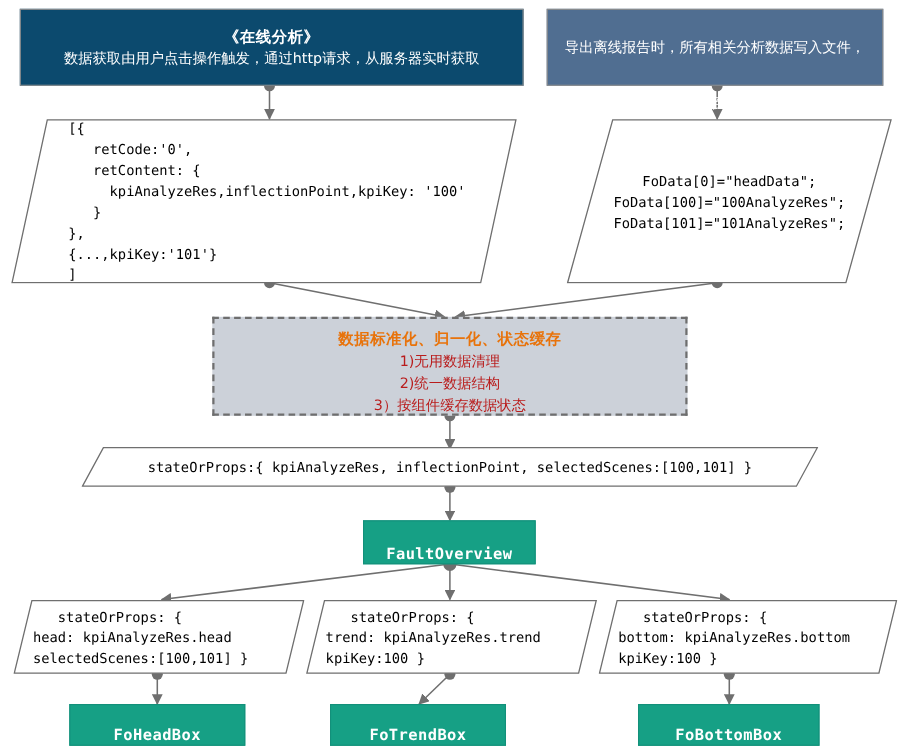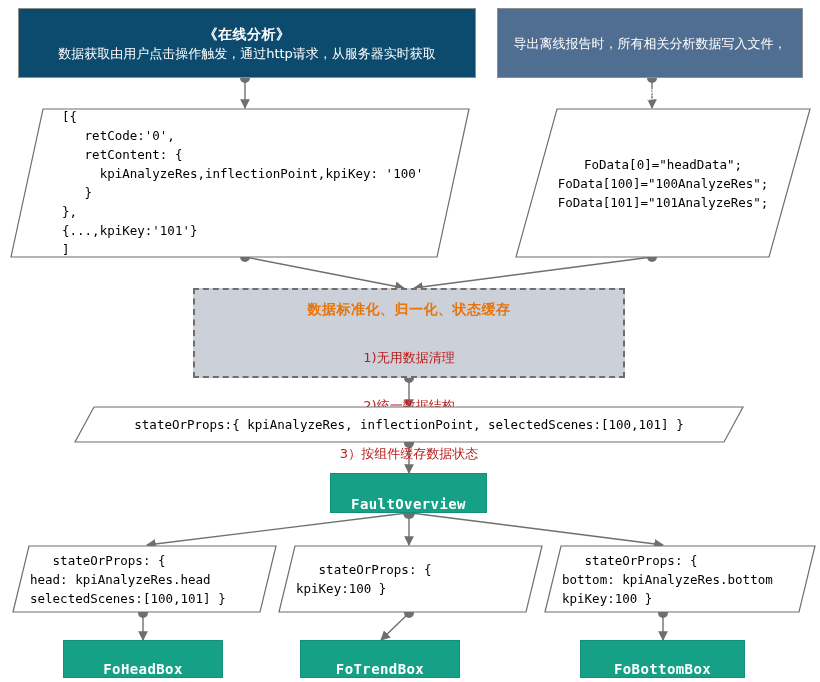--- a/index.html
+++ b/index.html
@@ -198,21 +198,21 @@
     <svg class="para-svg" width="296" height="150" viewBox="0 0 296 150">
       <polygon points="42,1 295,1 254,149 1,149" fill="#ffffff" stroke="#6f6f6f" stroke-width="1.2"></polygon>
     </svg>
     <div class="para-text center">
       <div>FoData[0]="headData";</div>
       <div>FoData[100]="100AnalyzeRes";</div>
       <div>FoData[101]="101AnalyzeRes";</div>
     </div>
   </div>
 
-  <div class="node" id="proc-box" style="left:193px; top:288px; width:432px; height:90px;gap:28px;">
+  <div class="node" id="proc-box" style="left:193px; top:288px; width:432px; height:90px;">
     <div class="p-title">数据标准化、归一化、状态缓存</div>
     <div class="p-item">1)无用数据清理</div>
     <div class="p-item">2)统一数据结构</div>
     <div class="p-item">3）按组件缓存数据状态</div>
   </div>
 
   <div class="para-wrap" style="left:74px; top:406px; width:670px; height:37px;">
     <svg class="para-svg" width="670" height="37" viewBox="0 0 670 37">
       <polygon points="20,1 669,1 650,36 1,36" fill="#ffffff" stroke="#6f6f6f" stroke-width="1.2"></polygon>
     </svg>
@@ -235,20 +235,21 @@
       <div>selectedScenes:[100,101] }</div>
     </div>
   </div>
 
   <div class="para-wrap" style="left:278px; top:545px; width:265px; height:68px;">
     <svg class="para-svg" width="265" height="68" viewBox="0 0 265 68">
       <polygon points="17,1 264,1 248,67 1,67" fill="#ffffff" stroke="#6f6f6f" stroke-width="1.2"></polygon>
     </svg>
     <div class="para-text" style="padding-left:18px;">
       <div>   stateOrProps: {</div>
+      <div>trend: kpiAnalyzeRes.trend</div>
       <div>kpiKey:100 }</div>
     </div>
   </div>
 
   <div class="para-wrap" style="left:544px; top:545px; width:272px; height:68px;">
     <svg class="para-svg" width="272" height="68" viewBox="0 0 272 68">
       <polygon points="17,1 271,1 255,67 1,67" fill="#ffffff" stroke="#6f6f6f" stroke-width="1.2"></polygon>
     </svg>
     <div class="para-text" style="padding-left:18px;">
       <div>   stateOrProps: {</div>

